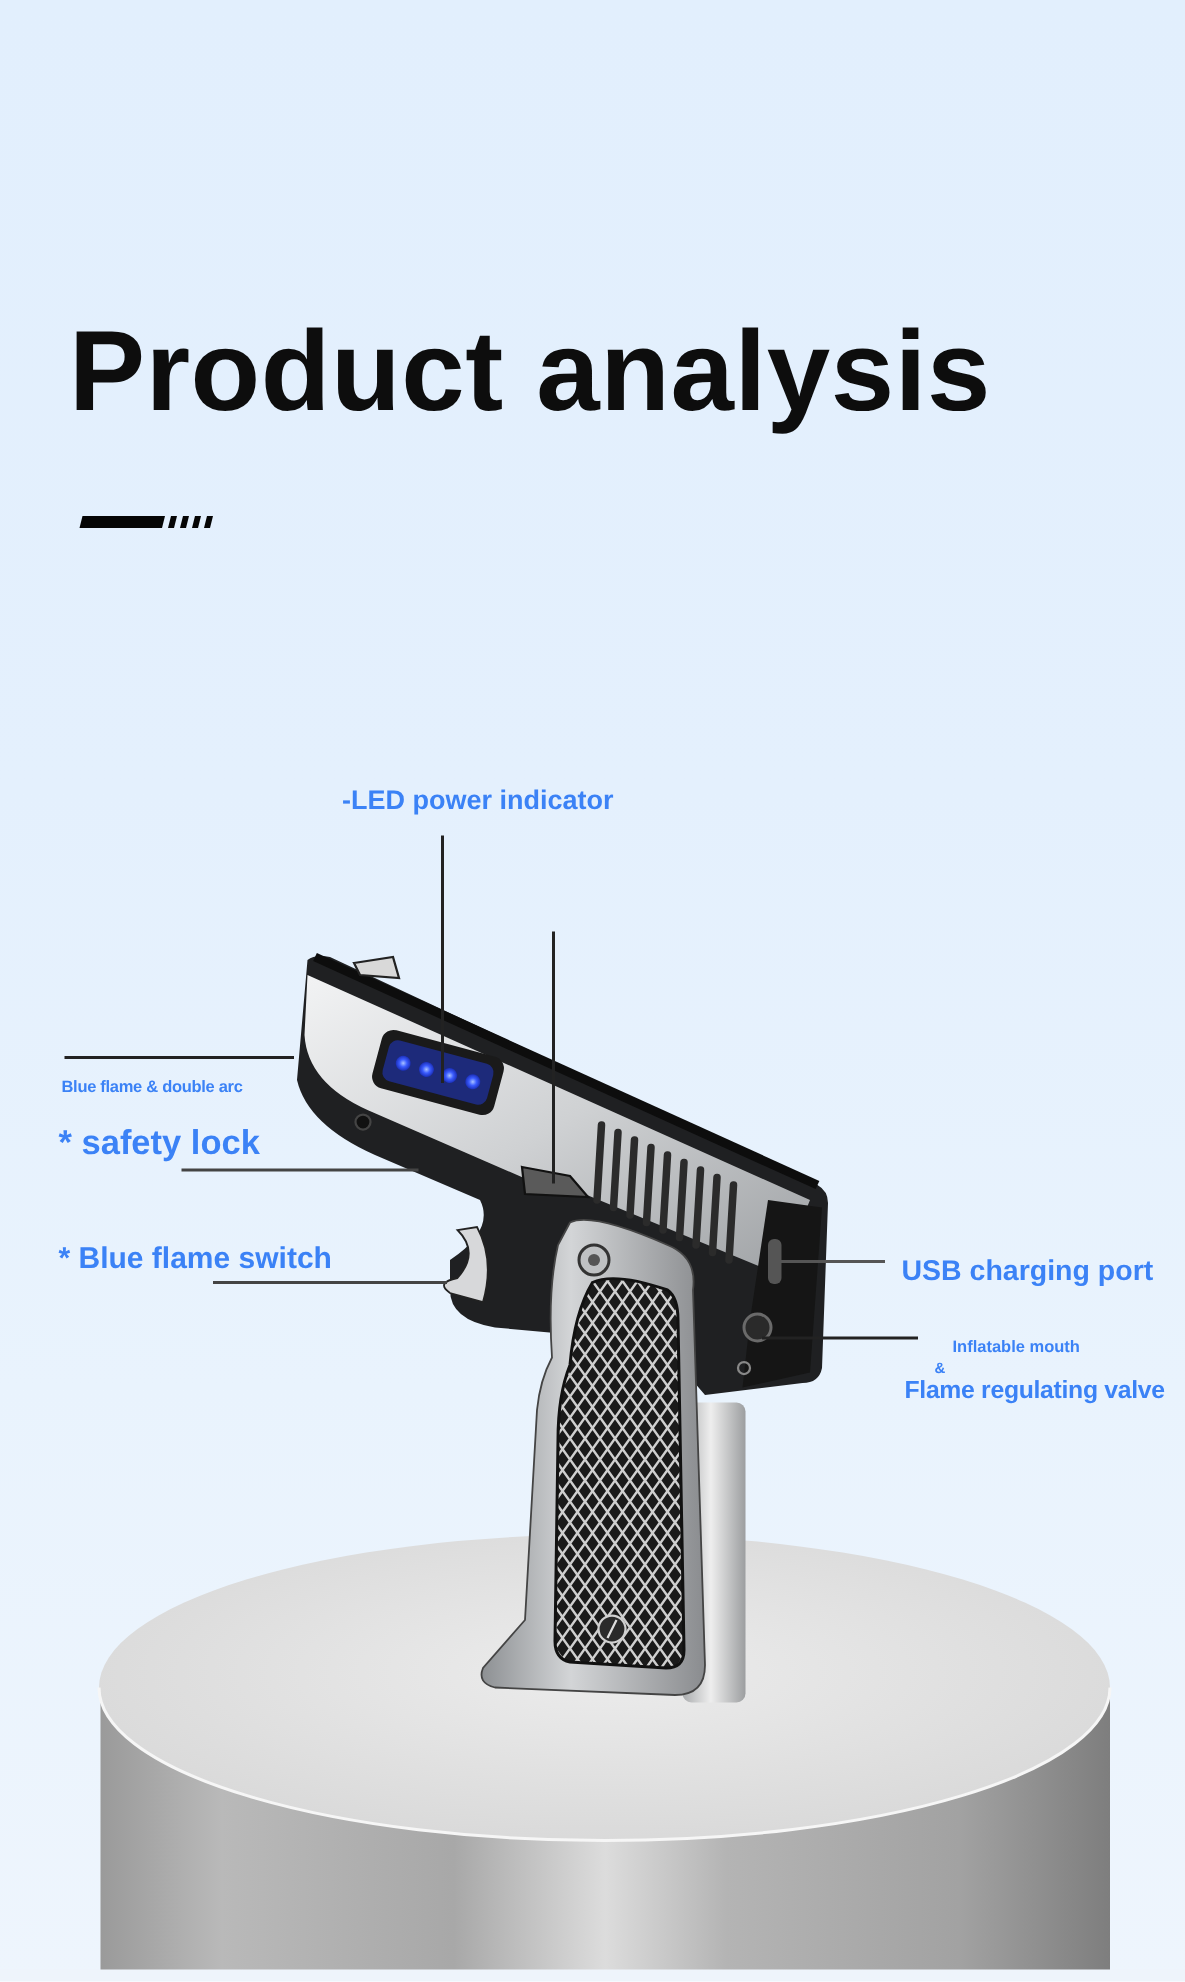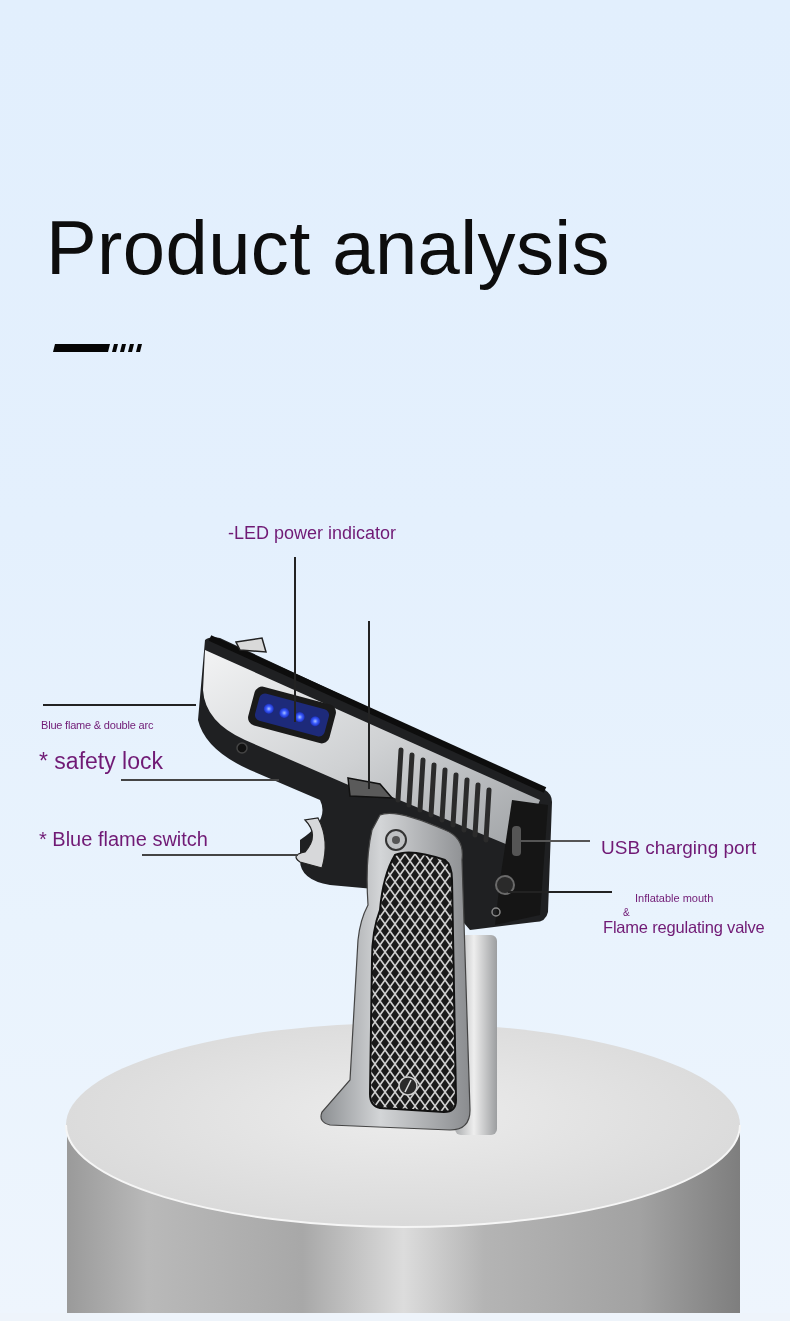--- a/index.html
+++ b/index.html
@@ -9,25 +9,25 @@
     font-family: "Liberation Sans", "DejaVu Sans", sans-serif;
     color: #0d0d0d;
   }
   .stage { position: absolute; inset: 0; }
   .title-1 {
     position: absolute; left: 49px; top: 124px;
     font-size: 60px; line-height: 68px; letter-spacing: 0.3px; font-weight: 400; white-space: nowrap;
   }
   .title-2 {
     position: absolute; left: 46px; top: 205px;
-    font-size: 76px; line-height: 86px; letter-spacing: 0.4px; font-weight: 400; white-space: nowrap;
+    font-size: 76px; line-height: 86px; letter-spacing: 0.4px; font-weight: 700; white-space: nowrap;
   }
   .accent-mark { position: absolute; left: 52px; top: 343px; width: 92px; height: 10px; }
   .art { position: absolute; left: 0; top: 0; width: 790px; height: 1321px; }
-  .label { position: absolute; white-space: nowrap; color: #701a75; }
+  .label { position: absolute; white-space: nowrap; color: #3b82f6; font-weight: bold; }
   .lbl-led { left: 228px; top: 523px; font-size: 18px; }
   .lbl-arc { left: 310px; top: 593px; font-size: 19.5px; }
   .lbl-blue-arc { left: 41px; top: 681px; font-size: 11px; letter-spacing: -0.2px; margin-top: 38px; }
   .lbl-safety { left: 39px; top: 748px; font-size: 23px; }
   .lbl-blue-switch { left: 39px; top: 828px; font-size: 20px; }
   .lbl-usb { left: 601px; top: 813px; font-size: 19px; margin-top: 24px; }
   .lbl-inflate { left: 623px; top: 892px; font-size: 11px; margin-left: 12px; }
   .lbl-amp { left: 623px; top: 907px; font-size: 10px; }
   .lbl-valve { left: 603px; top: 918px; font-size: 16.5px; letter-spacing: -0.2px; }
   .leader { position: absolute; background: #222; }

